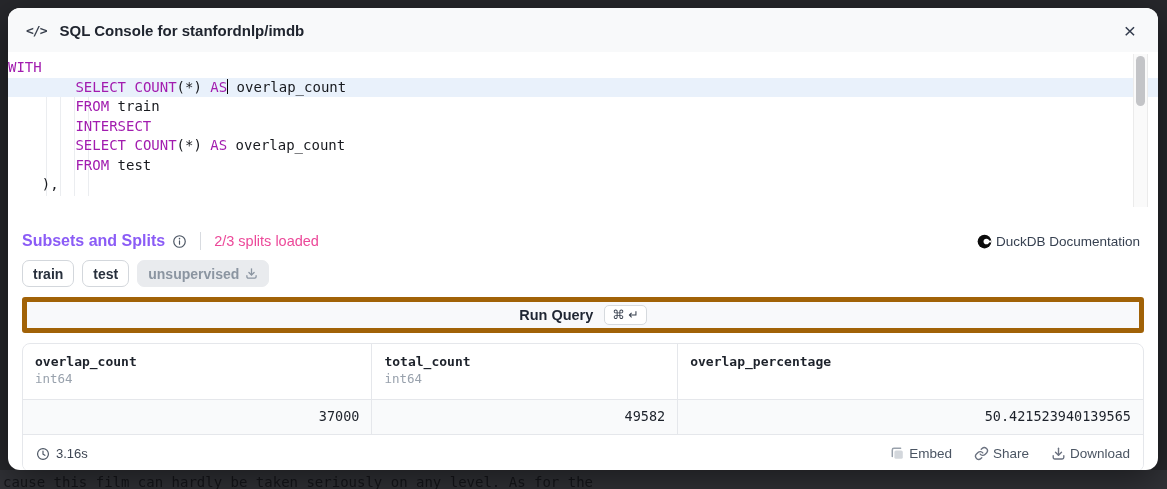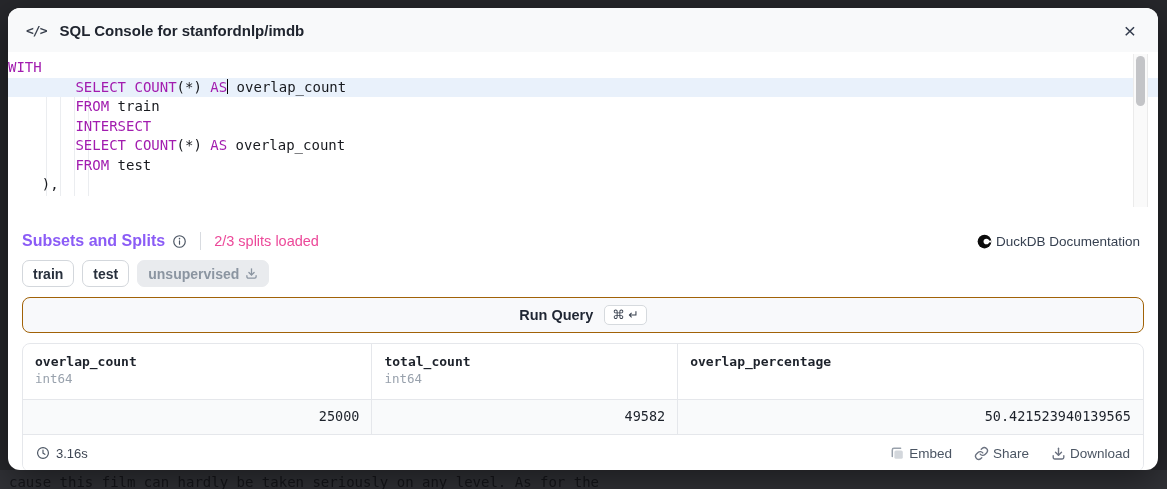--- a/index.html
+++ b/index.html
@@ -6,21 +6,21 @@
   body{
     width:1167px;height:489px;position:relative;overflow:hidden;
     background:#27282c;
     font-family:"Liberation Sans",sans-serif;
   }
   
   .bg-strip{
     position:absolute;left:0;right:0;bottom:0;height:19px;
     background:#323338;color:#15161a;
     font-family:"DejaVu Sans Mono",monospace;font-size:14px;line-height:21px;
-    white-space:nowrap;overflow:hidden;padding-left:13px;
+    white-space:nowrap;overflow:hidden;padding-left:7px;
   }
   .bg-strip span{position:relative;left:-4px;top:2px;display:inline-block;}
   
   .modal{
     position:absolute;left:8px;top:8px;width:1150px;height:462px;
     background:#fff;border-radius:12px;overflow:hidden;
     box-shadow:0 10px 40px rgba(0,0,0,.5);
   }
   .modal-header{
     display:flex;align-items:center;height:44px;background:#f8f9fa;padding:0 18px;
@@ -71,22 +71,22 @@
   
   .chips-row{display:flex;align-items:center;gap:8px;margin-top:9px;height:27px;padding:0 14px;}
   .chip{
     display:inline-flex;align-items:center;height:25px;padding:0 10px;gap:6px;
     border:1px solid #d3d7dc;border-radius:7px;background:#fff;
     font-size:14px;font-weight:700;color:#28303d;cursor:pointer;
   }
   .chip.disabled{background:#e9ebee;border-color:#e9ebee;color:#8b95a1;}
   
   .run-bar{
-    margin:10px 14px 0;height:36px;border-radius:8px;background:#f8f9fb;
-    border:1px solid #a16207;display:flex;align-items:center;justify-content:center;
+    margin:10px 14px 0;height:36px;border-radius:3px;background:#f8f9fb;
+    border:5px solid #a16207;display:flex;align-items:center;justify-content:center;
     cursor:pointer;box-sizing:border-box;
   }
   .run-label{font-size:14.5px;font-weight:700;color:#1f2633;}
   .kbd{
     margin-left:11px;display:inline-flex;align-items:center;
     padding:1px 7px 2px;background:#fff;border:1px solid #d6dade;border-radius:5px;
     font-size:12.5px;color:#3a4250;
   }
   
   .results{
@@ -102,21 +102,21 @@
   .td{
     box-sizing:border-box;padding:0 12px;height:34px;line-height:33px;
     font-family:"DejaVu Sans Mono",monospace;font-size:13.5px;color:#1d222b;
     text-align:right;border-right:1px solid #e5e7eb;
   }
   .td:last-child{border-right:none;}
   .t-footer{
     display:flex;align-items:center;height:36px;border-top:1px solid #e5e7eb;
     background:#fff;padding:0 13px;
   }
-  .elapsed{display:inline-flex;align-items:center;gap:6px;font-size:13px;color:#3e4653;}
+  .elapsed{display:inline-flex;align-items:flex-end;gap:6px;font-size:13px;color:#3e4653;}
   .actions{margin-left:auto;display:inline-flex;align-items:center;gap:22px;}
   .action-btn{display:inline-flex;align-items:center;gap:4px;font-size:13.5px;color:#4b5563;cursor:pointer;}
   .icon{display:inline-flex;align-items:center;}
 </style>
 </head>
 <body>
 
 <div class="bg-strip">
   <span>cause this film can hardly be taken seriously on any level. As for the</span>
 </div>
@@ -203,21 +203,21 @@
         </div>
         <div class="th" style="width: 27.3%;">
           <div class="col-name">total_count</div>
           <div class="col-type">int64</div>
         </div>
         <div class="th" style="width: 41.5%;">
           <div class="col-name">overlap_percentage</div>
         </div>
       </div>
     <div class="t-row" id="t-row">
-        <div class="td" style="width: 31.2%;">25000</div>
+        <div class="td" style="width: 31.2%;">37000</div>
         <div class="td" style="width: 27.3%;">49582</div>
         <div class="td" style="width: 41.5%;">50.421523940139565</div>
       </div>
     <div class="t-footer">
       <span class="elapsed">
         <span class="icon">
           <svg width="14" height="14" viewBox="0 0 24 24" fill="none" stroke="#4b5563" stroke-width="2">
             <circle cx="12" cy="12" r="9.3"></circle>
               <path d="M12 7v5.3l3.2 2" stroke-linecap="round"></path>
           </svg>

